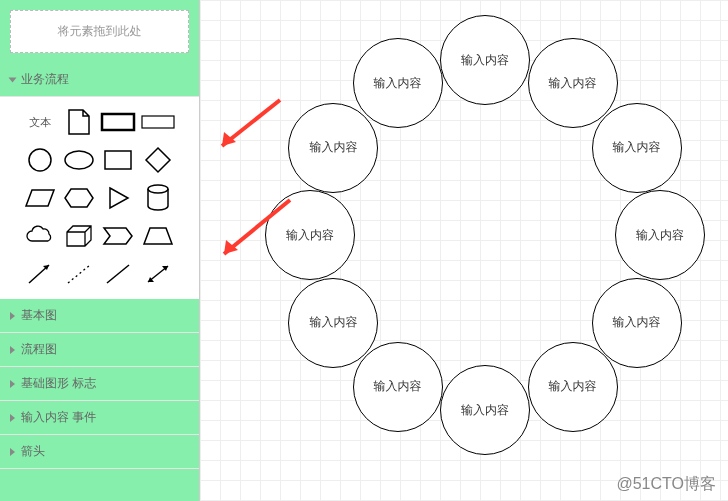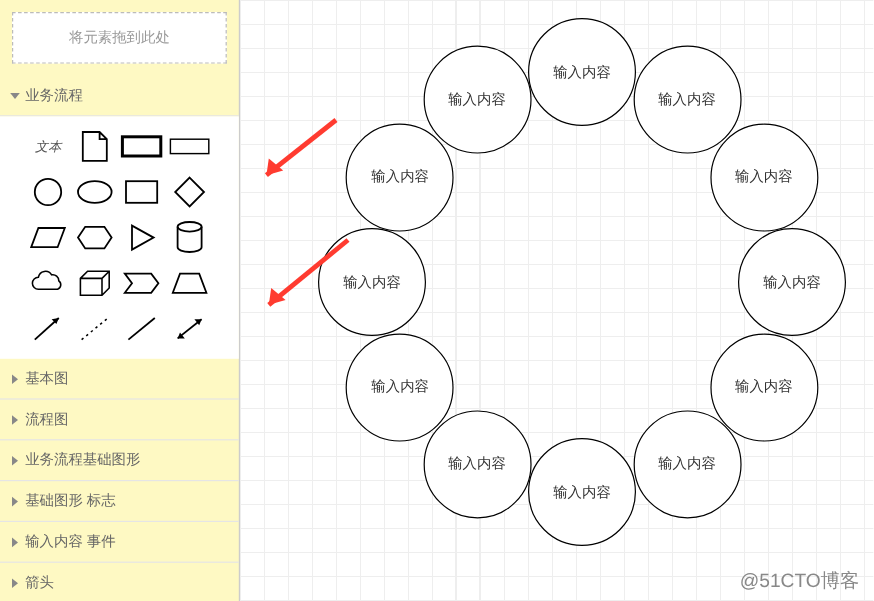--- a/index.html
+++ b/index.html
@@ -5,21 +5,21 @@
     * { margin: 0; padding: 0; box-sizing: border-box; }
     body {
       font-family: "Microsoft YaHei", Arial, sans-serif;
       width: 728px; height: 501px;
       display: flex; overflow: hidden; position: relative;
       background: #fff;
     }
     .sidebar {
       width: 200px; height: 100%;
       border-right: 1px solid #ccc;
-      background: #fef9c3;
+      background: #86efac;
       display: flex; flex-direction: column;
       font-size: 12px; color: #666;
     }
     .dropzone {
       margin: 10px; padding: 12px;
       border: 1px dashed #bbb;
       text-align: center; color: #999;
       background: #fff;
     }
     .section-header {
@@ -34,21 +34,20 @@
       border-bottom: 4px solid transparent;
       border-left: 5px solid #888;
     }
     .section-header.open .tri { transform: rotate(90deg); }
     .shapes-grid {
       display: grid;
       grid-template-columns: repeat(4, 1fr);
       gap: 8px 6px;
       padding: 10px 24px;
       background: #fff;
-      font-style: italic;
     }
     .shape-cell {
       height: 30px; display: flex; align-items: center; justify-content: center;
       cursor: grab;
     }
     .shape-cell svg { overflow: visible; }
     .shape-text { font-size: 11px; color: #555; }
     .canvas {
       flex: 1; position: relative;
       background-image:
@@ -192,24 +191,20 @@
       </div>
   </div>
 
   <div class="section-header">
     <span class="tri"></span>
     <span>基本图</span>
   </div>
   <div class="section-header">
     <span class="tri"></span>
     <span>流程图</span>
-  </div>
-  <div class="section-header">
-    <span class="tri"></span>
-    <span>业务流程基础图形</span>
   </div>
   <div class="section-header">
     <span class="tri"></span>
     <span>基础图形 标志</span>
   </div>
   <div class="section-header">
     <span class="tri"></span>
     <span>输入内容 事件</span>
   </div>
   <div class="section-header">

